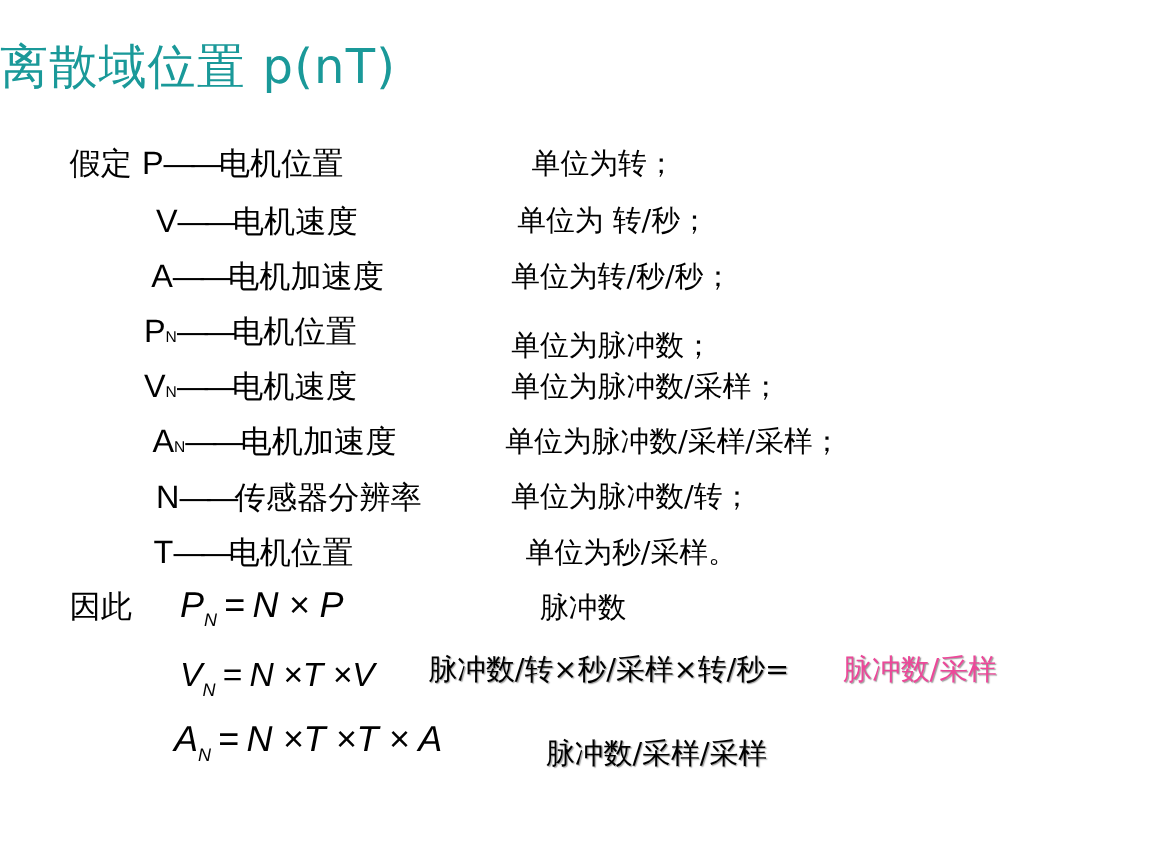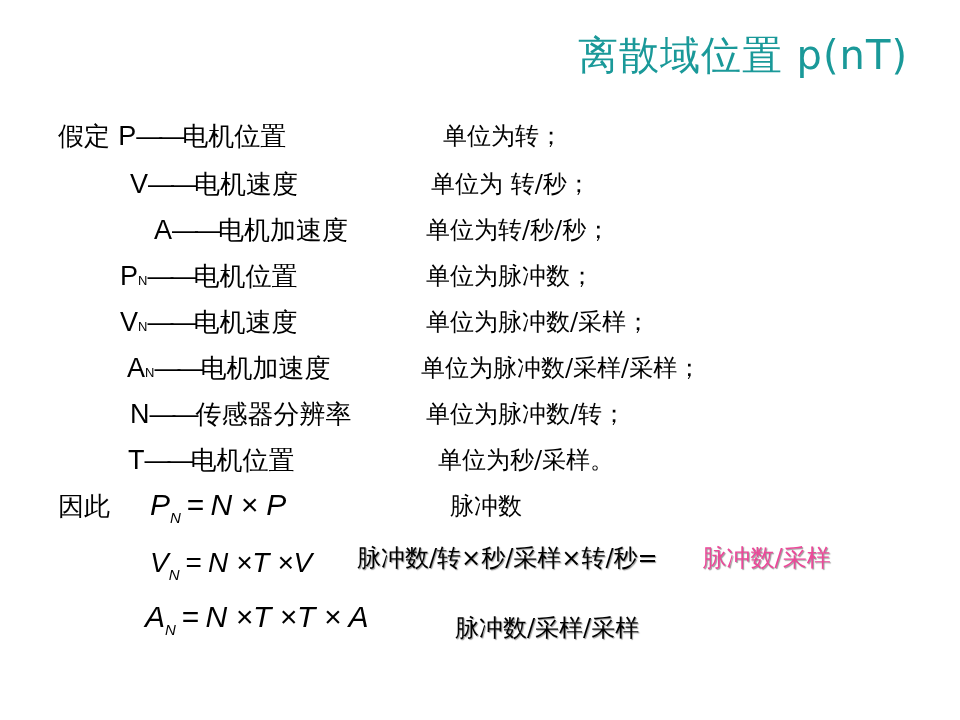--- a/index.html
+++ b/index.html
@@ -1,21 +1,21 @@
 <!DOCTYPE html>
 <html><head>
 <meta charset="utf-8">
 <style>
   html, body { margin: 0; padding: 0; }
   body {
     width: 960px; height: 720px; background: #ffffff; position: relative; overflow: hidden;
     font-family: "DejaVu Serif", "Liberation Serif", serif; color: #000;
   }
   .title {
-    position: absolute; left: 0; top: 28px; width: 908px; text-align: right;
+    position: absolute; left: 0; top: 28px; width: 908px; text-align: left;
     font-family: "DejaVu Sans", "Liberation Sans", sans-serif;
     font-size: 40px; color: #1a9999; letter-spacing: 1px;
   }
   .row { position: absolute; font-size: 26px; white-space: nowrap; line-height: 32px; }
   .sym { font-family: "Liberation Sans", "DejaVu Sans", sans-serif; font-size: 27px; }
   .sub { font-family: "Liberation Sans", sans-serif; font-size: 13px; }
   .dash { font-family: "Liberation Sans", sans-serif; font-size: 26px; letter-spacing: -3px; }
   .unit { position: absolute; font-size: 24px; white-space: nowrap; line-height: 32px; }
   .math {
     position: absolute; font-family: Liberation Sans, sans-serif;
@@ -35,29 +35,29 @@
   <span>假定</span>
   <span class="sym">P</span><span class="dash">——</span><span>电机位置</span>
 </div>
 <div class="unit" style="left:443px; top:120px;">单位为转；</div>
 
 <div class="row" style="left:130px; top:168px;">
   <span class="sym">V</span><span class="dash">——</span><span>电机速度</span>
 </div>
 <div class="unit" style="left:431px; top:168px;">单位为 转/秒；</div>
 
-<div class="row" style="left:126px; top:214px;margin-left:28px;">
+<div class="row" style="left:126px; top:214px;">
   <span class="sym">A</span><span class="dash">——</span><span>电机加速度</span>
 </div>
 <div class="unit" style="left:426px; top:214px;">单位为转/秒/秒；</div>
 
 <div class="row" style="left:120px; top:260px;">
   <span class="sym">P</span><span class="sub">N</span><span class="dash">——</span><span>电机位置</span>
 </div>
-<div class="unit" style="left:426px; top:260px;">单位为脉冲数；</div>
+<div class="unit" style="left:426px; top:272px;">单位为脉冲数；</div>
 
 <div class="row" style="left:120px; top:306px;">
   <span class="sym">V</span><span class="sub">N</span><span class="dash">——</span><span>电机速度</span>
 </div>
 <div class="unit" style="left:426px; top:306px;">单位为脉冲数/采样；</div>
 
 <div class="row" style="left:127px; top:352px;">
   <span class="sym">A</span><span class="sub">N</span><span class="dash">——</span><span>电机加速度</span>
 </div>
 <div class="unit" style="left:421px; top:352px;">单位为脉冲数/采样/采样；</div>

